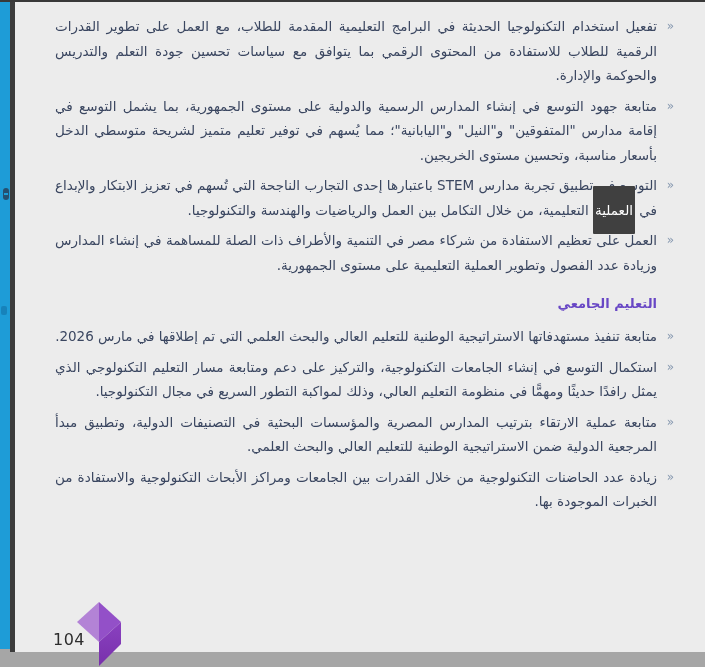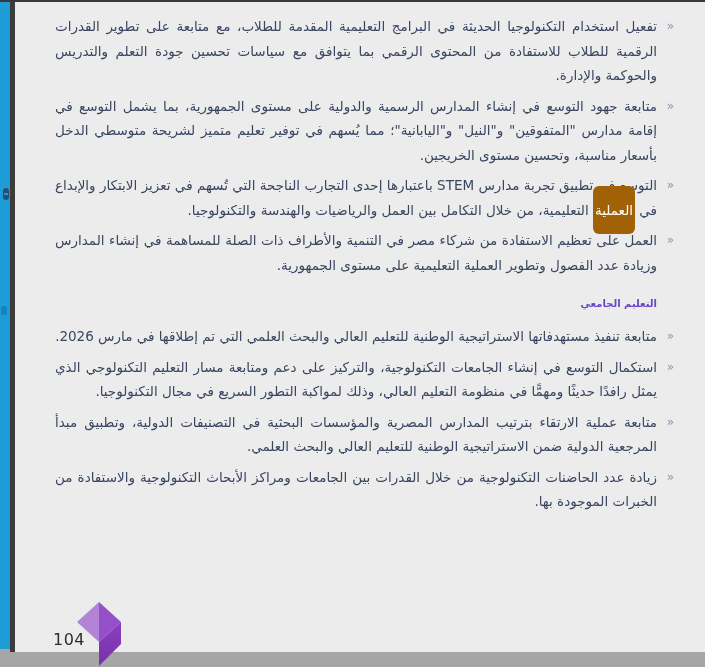--- a/index.html
+++ b/index.html
@@ -33,26 +33,26 @@
   .marker{
     flex:0 0 16px;width:16px;color:#8799b0;font-size:12px;line-height:24.5px;
     letter-spacing:-1px;
   }
   .btext{
     margin:0;flex:1;
     font-size:13.5px;line-height:24.5px;
     text-align:justify;text-justify:inter-word;
   }
   .hl{
-    background:#a16207;color:#ffffff;padding:16px 2px;border-radius:6px;
+    background:#404040;color:#ffffff;padding:16px 2px;border-radius:1px;
   }
   .heading{
     margin:16px 0 10px 0;padding-right:16px;
     direction:rtl;text-align:right;
-    color:#6847c5;font-size:10px;font-weight:bold;line-height:21px;
+    color:#6847c5;font-size:13px;font-weight:bold;line-height:21px;
   }
 
   
   .page-num{
     position:absolute;left:38px;top:628px;z-index:4;
     font-size:16px;font-weight:normal;color:#2d2d2d;letter-spacing:.5px;
   }
   .logo{position:absolute;left:60px;top:596px;z-index:2;}
 </style>
 </head>
@@ -62,21 +62,21 @@
 <div class="blue-strip"></div>
 <div class="dark-border"></div>
 <div class="edge-handle"></div>
 <div class="edge-mark"></div>
 
 <div class="page">
   <div class="content">
 
     <div class="bullet">
       <span class="marker">«</span>
-      <p class="btext">تفعيل استخدام التكنولوجيا الحديثة في البرامج التعليمية المقدمة للطلاب، مع متابعة على تطوير القدرات الرقمية للطلاب للاستفادة من المحتوى الرقمي بما يتوافق مع سياسات تحسين جودة التعلم والتدريس والحوكمة والإدارة.</p>
+      <p class="btext">تفعيل استخدام التكنولوجيا الحديثة في البرامج التعليمية المقدمة للطلاب، مع العمل على تطوير القدرات الرقمية للطلاب للاستفادة من المحتوى الرقمي بما يتوافق مع سياسات تحسين جودة التعلم والتدريس والحوكمة والإدارة.</p>
     </div>
 
     <div class="bullet">
       <span class="marker">«</span>
       <p class="btext">متابعة جهود التوسع في إنشاء المدارس الرسمية والدولية على مستوى الجمهورية، بما يشمل التوسع في إقامة مدارس "المتفوقين" و"النيل" و"اليابانية"؛ مما يُسهم في توفير تعليم متميز لشريحة متوسطي الدخل بأسعار مناسبة، وتحسين مستوى الخريجين.</p>
     </div>
 
     <div class="bullet">
       <span class="marker">«</span>
       <p class="btext"><span>التوسع في تطبيق تجربة مدارس STEM باعتبارها إحدى التجارب الناجحة التي تُسهم في تعزيز الابتكار والإبداع في </span><span class="hl">العملية</span><span> التعليمية، من خلال التكامل بين العمل والرياضيات والهندسة والتكنولوجيا.</span></p>

